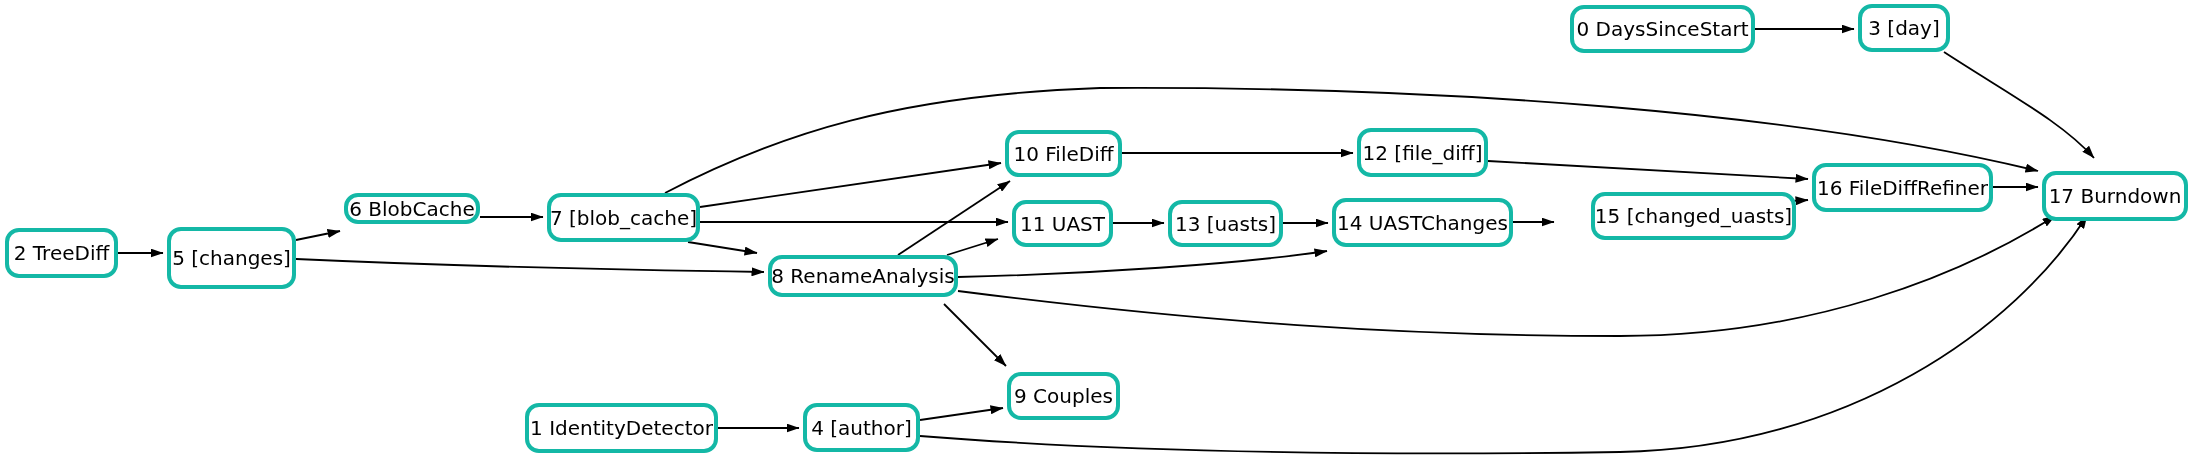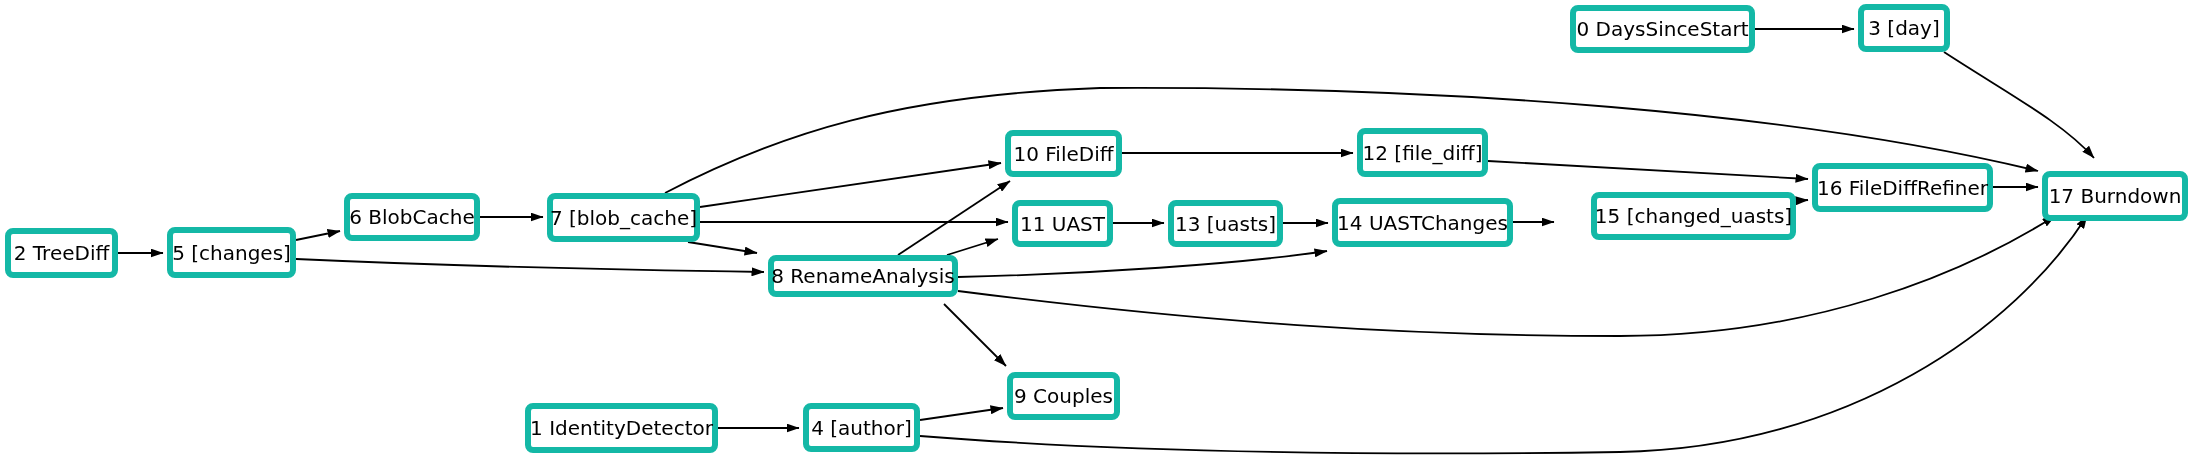--- a/index.html
+++ b/index.html
@@ -22,22 +22,22 @@
     height: 464px;
   }
   .edge-layer path.edge {
     fill: none;
     stroke: #000000;
     stroke-width: 1.8;
   }
   .gnode {
     position: absolute;
     box-sizing: border-box;
-    border: 6px solid #14b8a6;
-    border-radius: 8px;
+    border: 4px solid #14b8a6;
+    border-radius: 14px;
     background: #ffffff;
     display: flex;
     align-items: center;
     justify-content: center;
     font-size: 20px;
     color: #000000;
     white-space: nowrap;
     line-height: 1;
   }
 </style>
@@ -88,24 +88,24 @@
       </div>
       <div class="gnode" style="left: 5px; top: 228px; width: 113px; height: 50px;">
         <span>2 TreeDiff</span>
       </div>
       <div class="gnode" style="left: 1858px; top: 4px; width: 92px; height: 48px;">
         <span>3 [day]</span>
       </div>
       <div class="gnode" style="left: 803px; top: 403px; width: 117px; height: 49px;">
         <span>4 [author]</span>
       </div>
-      <div class="gnode" style="left: 167px; top: 227px; width: 129px; height: 51px;">
+      <div class="gnode" style="left: 167px; top: 227px; width: 129px; height: 62px;">
         <span>5 [changes]</span>
       </div>
-      <div class="gnode" style="left: 344px; top: 193px; width: 136px; height: 48px;">
+      <div class="gnode" style="left: 344px; top: 193px; width: 136px; height: 31px;">
         <span>6 BlobCache</span>
       </div>
       <div class="gnode" style="left: 547px; top: 193px; width: 153px; height: 49px;">
         <span>7 [blob_cache]</span>
       </div>
       <div class="gnode" style="left: 768px; top: 255px; width: 190px; height: 42px;">
         <span>8 RenameAnalysis</span>
       </div>
       <div class="gnode" style="left: 1007px; top: 372px; width: 113px; height: 48px;">
         <span>9 Couples</span>

